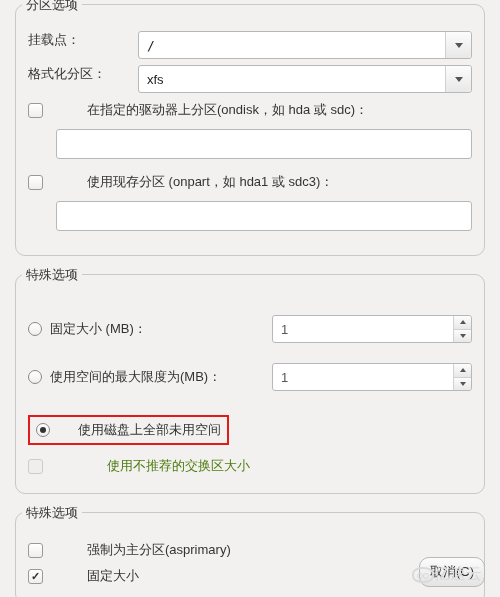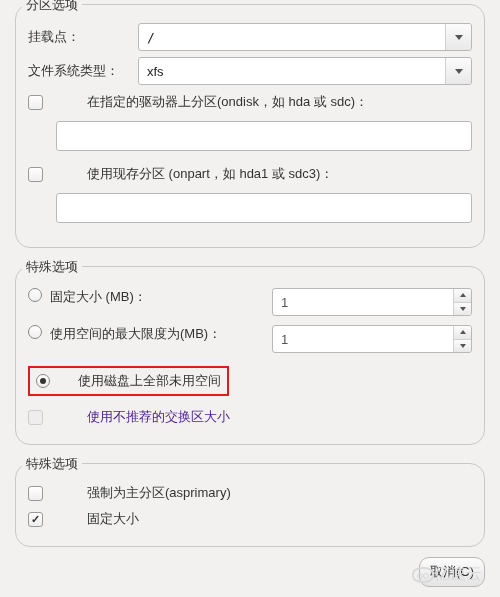--- a/index.html
+++ b/index.html
@@ -9,34 +9,34 @@
     width: 500px;
     height: 597px;
     padding: 0 15px;
     font-size: 13px;
     color: #333;
     position: relative;
     overflow: hidden;
   }
   .fieldset {
     border: 1px solid #c8c8c8;
-    border-radius: 15px;
+    border-radius: 10px;
     margin: 12px 0 18px 0;
-    padding: 12px 12px 12px 12px;
+    padding: 20px 12px 12px 12px;
     position: relative;
   }
   .legend {
     position: absolute;
     top: -9px;
     left: 6px;
     background: #f2f1f0;
     padding: 0 4px;
     font-size: 13px;
   }
-  .row { display: flex; align-items: center; margin: 6px 0; }
+  .row { display: flex; margin: 6px 0; }
   .label { width: 110px; font-size: 13px; }
   .combo {
     flex: 1;
     display: flex;
     height: 28px;
     border: 1px solid #b8b8b8;
     border-radius: 3px;
     background: #fff;
   }
   .combo-text {
@@ -68,31 +68,31 @@
     width: 15px; height: 15px;
     border: 1px solid #999;
     border-radius: 3px;
     background: linear-gradient(#fff,#eee);
     margin-right: 8px;
     display: flex; align-items: center; justify-content: center;
     font-size: 11px; line-height: 1;
   }
   .checkbox.checked::after { content: "✓"; color: #333; font-weight: bold; }
   .chk-label { font-size: 13px; }
-  .chk-label.disabled { color: #4c1d95; }
+  .chk-label.disabled { color: #4d7c0f; margin-left: 20px; }
   .checkbox.disabled { border-color:#ccc; background:#eee; }
   .text-input {
     height: 30px;
     border: 1px solid #b8b8b8;
     border-radius: 3px;
     background: #fff;
     margin: 4px 0 6px 28px;
     flex:1;
   }
-  .radio-row { display: flex; align-items: flex-start; margin: 9px 0; }
+  .radio-row { display: flex; align-items: center; margin: 20px 0; }
   .radio {
     width: 14px; height: 14px;
     border: 1px solid #888;
     border-radius: 50%;
     background: linear-gradient(#fff,#eee);
     margin-right: 8px;
     display: flex; align-items: center; justify-content: center;
   }
   .radio.selected::after {
     content: "";
@@ -193,21 +193,21 @@
     <div class="label">挂载点：</div>
     <div class="combo">
       <div class="combo-text">/</div>
       <div class="combo-arrow">
           <div class="tri-down"></div>
         </div>
     </div>
   </div>
 
   <div class="row">
-    <div class="label">文件系统类型：</div>
+    <div class="label">格式化分区：</div>
     <div class="combo">
       <div class="combo-text" style="font-family:sans-serif;">xfs</div>
       <div class="combo-arrow">
           <div class="tri-down"></div>
         </div>
     </div>
   </div>
 
   <div class="chk-row">
     <div class="checkbox"></div>

